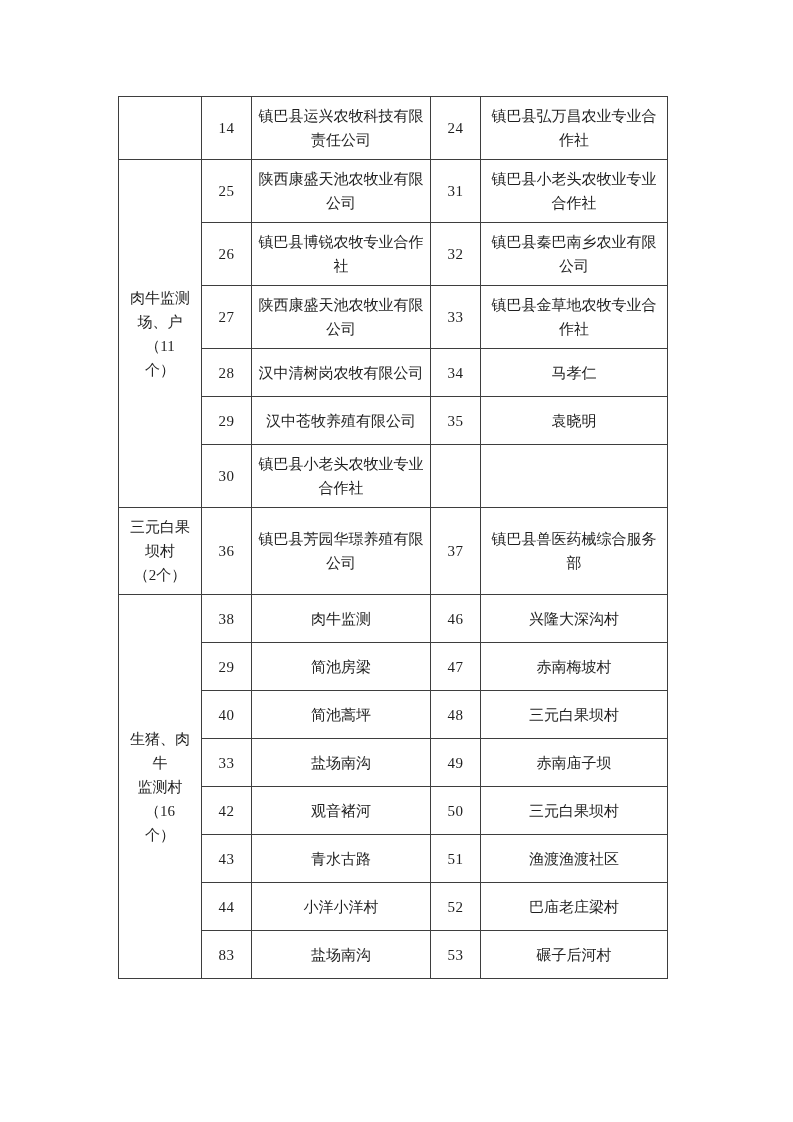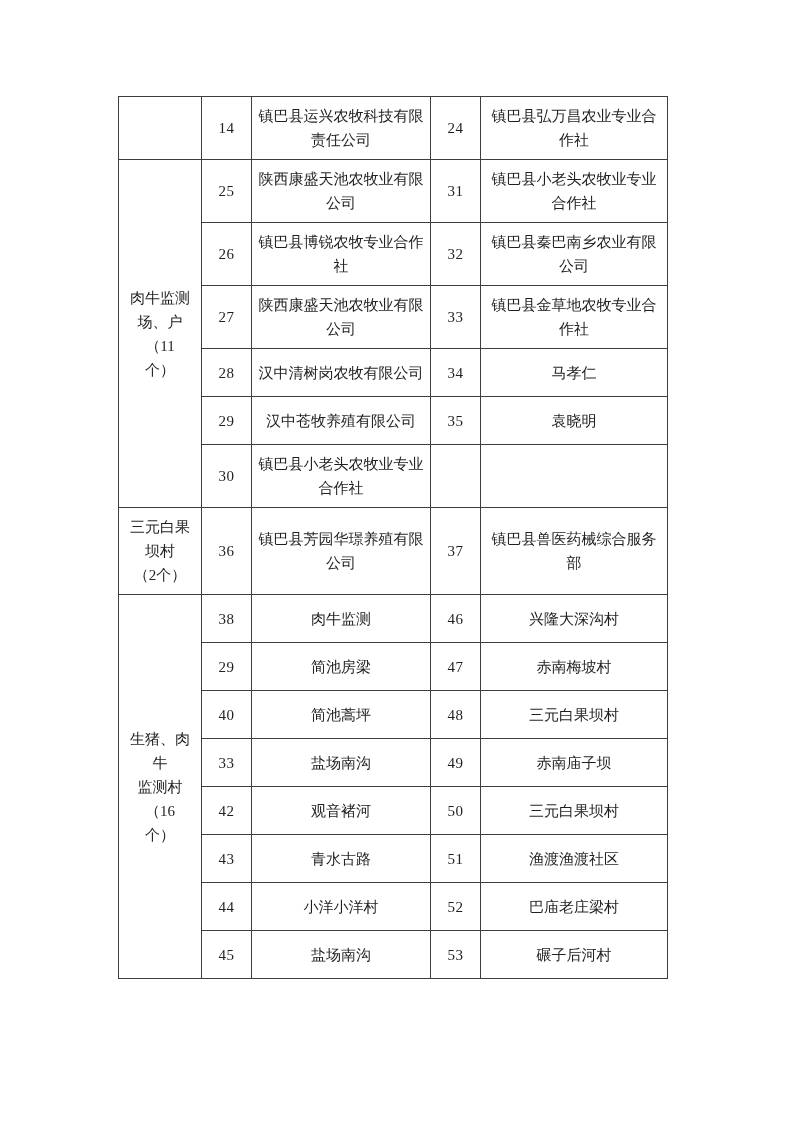--- a/index.html
+++ b/index.html
@@ -154,20 +154,20 @@
           <td class="num">51</td>
           <td class="name2">渔渡渔渡社区</td>
         </tr>
         <tr>
           <td class="num">44</td>
           <td class="name1">小洋小洋村</td>
           <td class="num">52</td>
           <td class="name2">巴庙老庄梁村</td>
         </tr>
         <tr>
-          <td class="num">45</td>
+          <td class="num">83</td>
           <td class="name1">盐场南沟</td>
           <td class="num">53</td>
           <td class="name2">碾子后河村</td>
         </tr>
       </tbody>
   </table>
 </div>
 
 </body></html>

